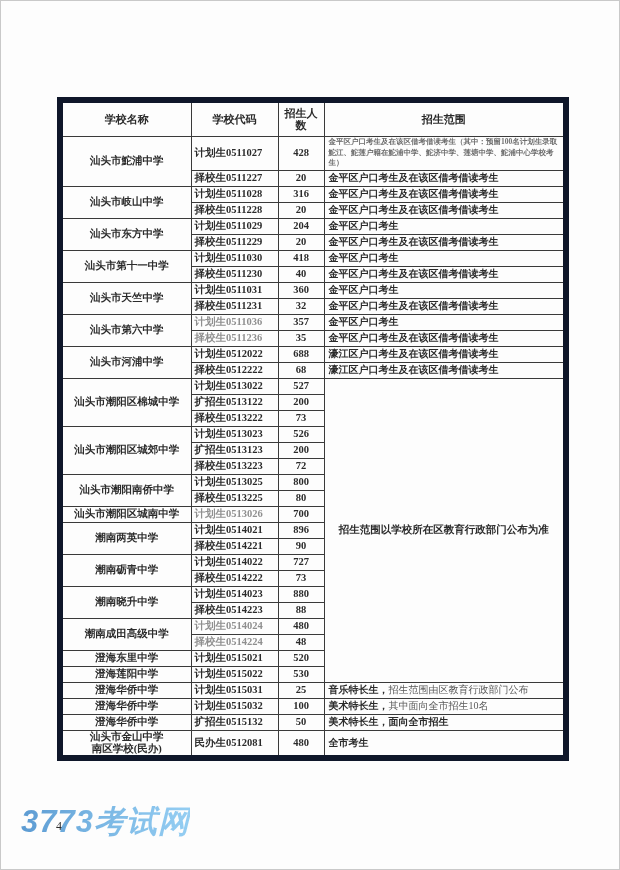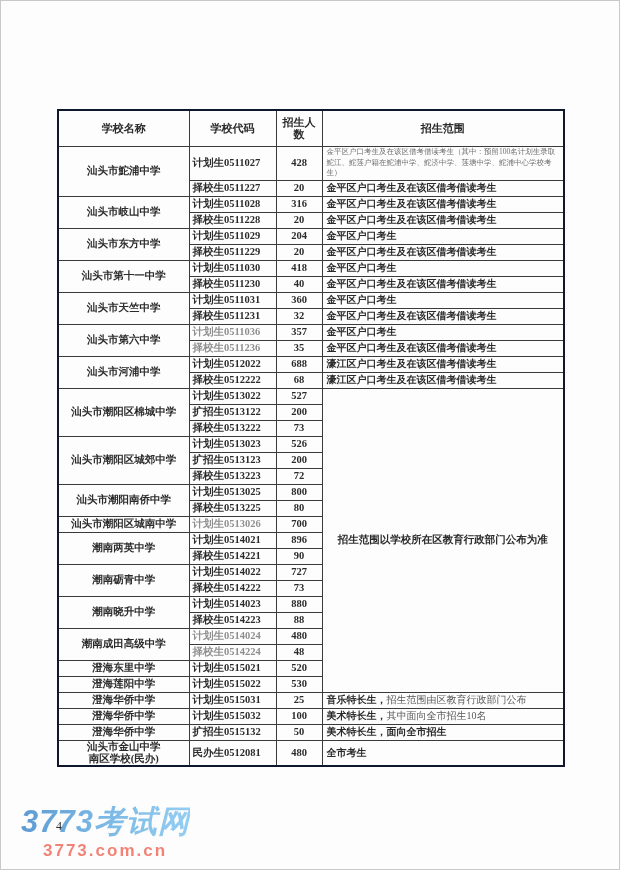--- a/index.html
+++ b/index.html
@@ -7,42 +7,42 @@
     width:620px;height:870px;position:relative;overflow:hidden;
     background:#ffffff;
     font-family:"Liberation Serif","DejaVu Serif",serif;
     color:#2b2b2b;
   }
   .page{
     position:absolute;inset:0;box-sizing:border-box;
     border:1px solid #c9c9c9;background:#fdfdfd;
   }
   table.tbl{
-    position:absolute;left:56px;top:108px;width:506px;
+    position:absolute;left:56px;top:96px;width:506px;
     border-collapse:collapse;table-layout:fixed;
-    border:2px solid #0f172a;
+    border:6px solid #0f172a;
   }
   .tbl th,.tbl td{
     border:1px solid #3a3a3a;
     padding:0 3px;vertical-align:middle;overflow:hidden;
     line-height:1.15;
   }
   .tbl thead tr{height:36px;}
   .tbl th{font-size:11px;font-weight:bold;text-align:center;}
   tr.reg{height:16px;}
   tr.tall{height:34px;}
   tr.last{height:14px;}
   td.name{text-align:center;font-weight:bold;font-size:10.5px;}
   td.code{font-size:10.5px;font-weight:bold;white-space:nowrap;}
   td.code.faded{color:#8f8f8f;}
   td.count{text-align:center;font-size:10.5px;font-weight:bold;}
   td.scope{font-size:10px;font-weight:bold;padding-left:4px;}
   td.scope .rest{font-weight:normal;color:#5a5a5a;}
   td.scope.small{
-    font-size:7.5px;font-weight:normal;color:#6e6e6e;line-height:1.4;
+    font-size:7.5px;font-weight:bold;color:#6e6e6e;line-height:1.4;
   }
   td.merged{
     text-align:center;font-size:10.5px;font-weight:bold;vertical-align:middle;
   }
   .pagenum{
     position:absolute;left:55px;top:818px;font-size:12px;color:#2b2b2b;z-index:1;
   }
   .watermark{position:absolute;left:20px;top:800px;z-index:2;opacity:.92;}
   .wm1{
     font-family:"Liberation Sans","DejaVu Sans",sans-serif;
@@ -266,16 +266,15 @@
           <td class="count">480</td>
           <td class="scope">全市考生</td>
         </tr>
       </tbody>
   </table>
 
   <div class="pagenum">4</div>
 
   <div class="watermark">
     <div class="wm1">3773考试网</div>
-    <div class="wm2">3773.com.cn</div>
   </div>
 
 </div>
 
 </body></html>

